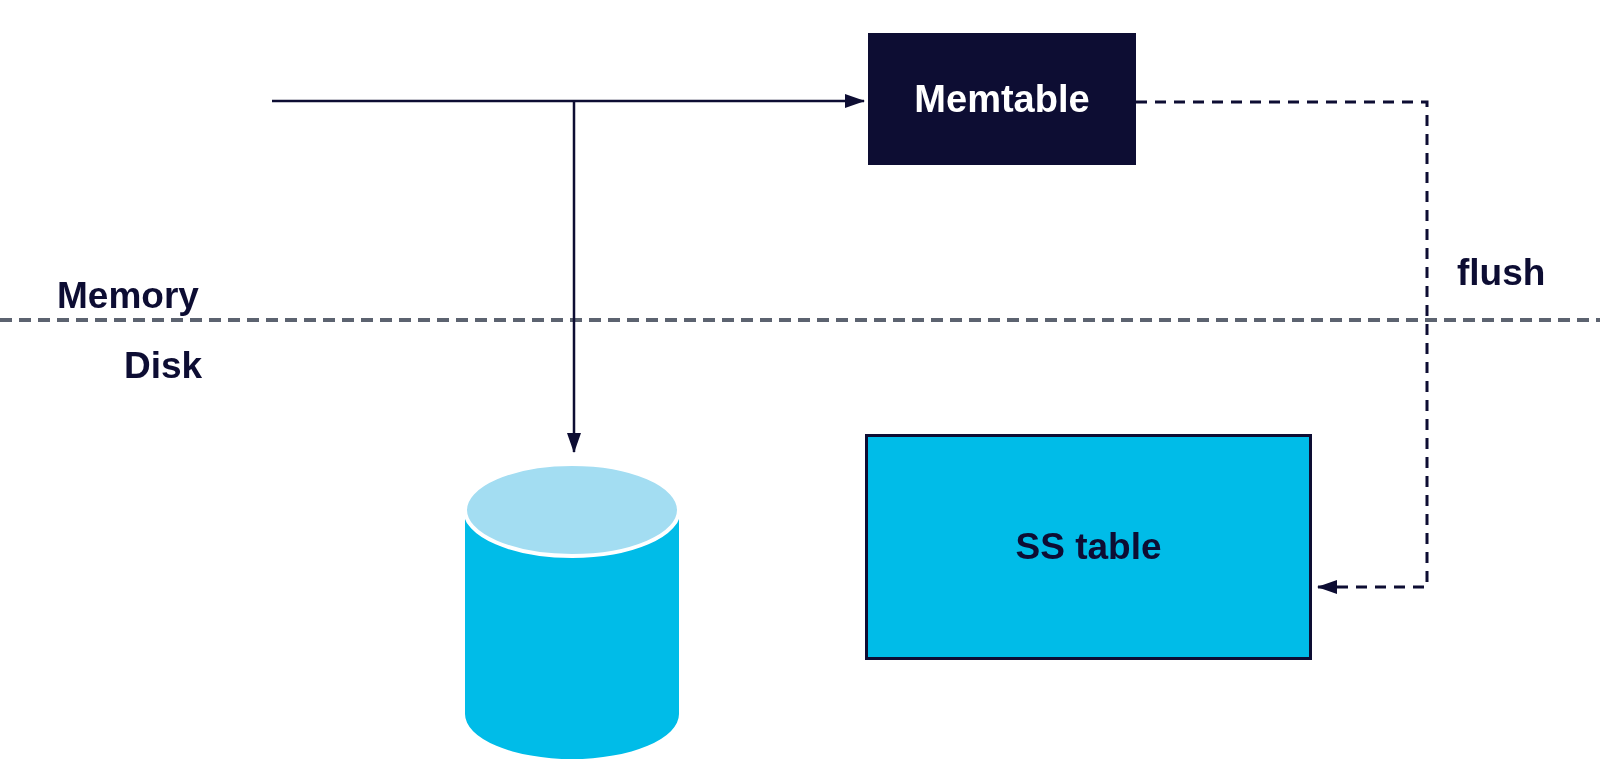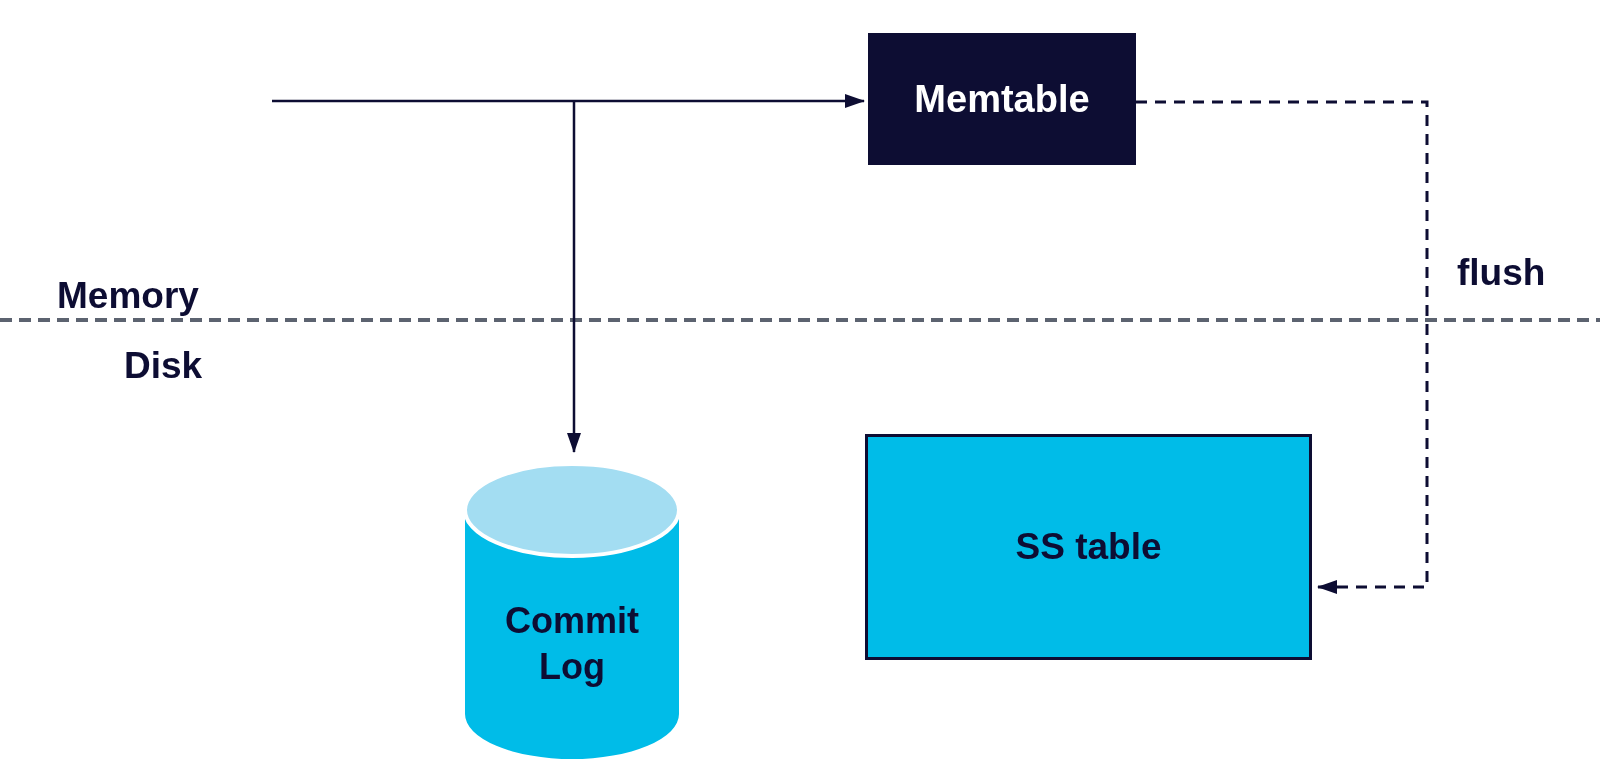--- a/index.html
+++ b/index.html
@@ -121,19 +121,18 @@
 
   <div class="zone-label flush-label">flush</div>
 
   <div class="zone-label memory-label">Memory</div>
   <div class="zone-label disk-label">Disk</div>
 
   <svg class="cylinder" viewBox="0 0 216 300">
     <path d="M1,48 L1,252 A107,45 0 0 0 215,252 L215,48 A107,46 0 0 1 1,48 Z" fill="var(--cyan)"></path>
     <ellipse cx="108" cy="48" rx="107" ry="46" fill="var(--light-blue)" stroke="#ffffff" stroke-width="4"></ellipse>
   </svg>
-  <div class="cylinder-label">Commit Log</div>
 
   <div class="node sstable-node">
     <span>SS table</span>
   </div>
 
 </div>
 
 </body></html>

